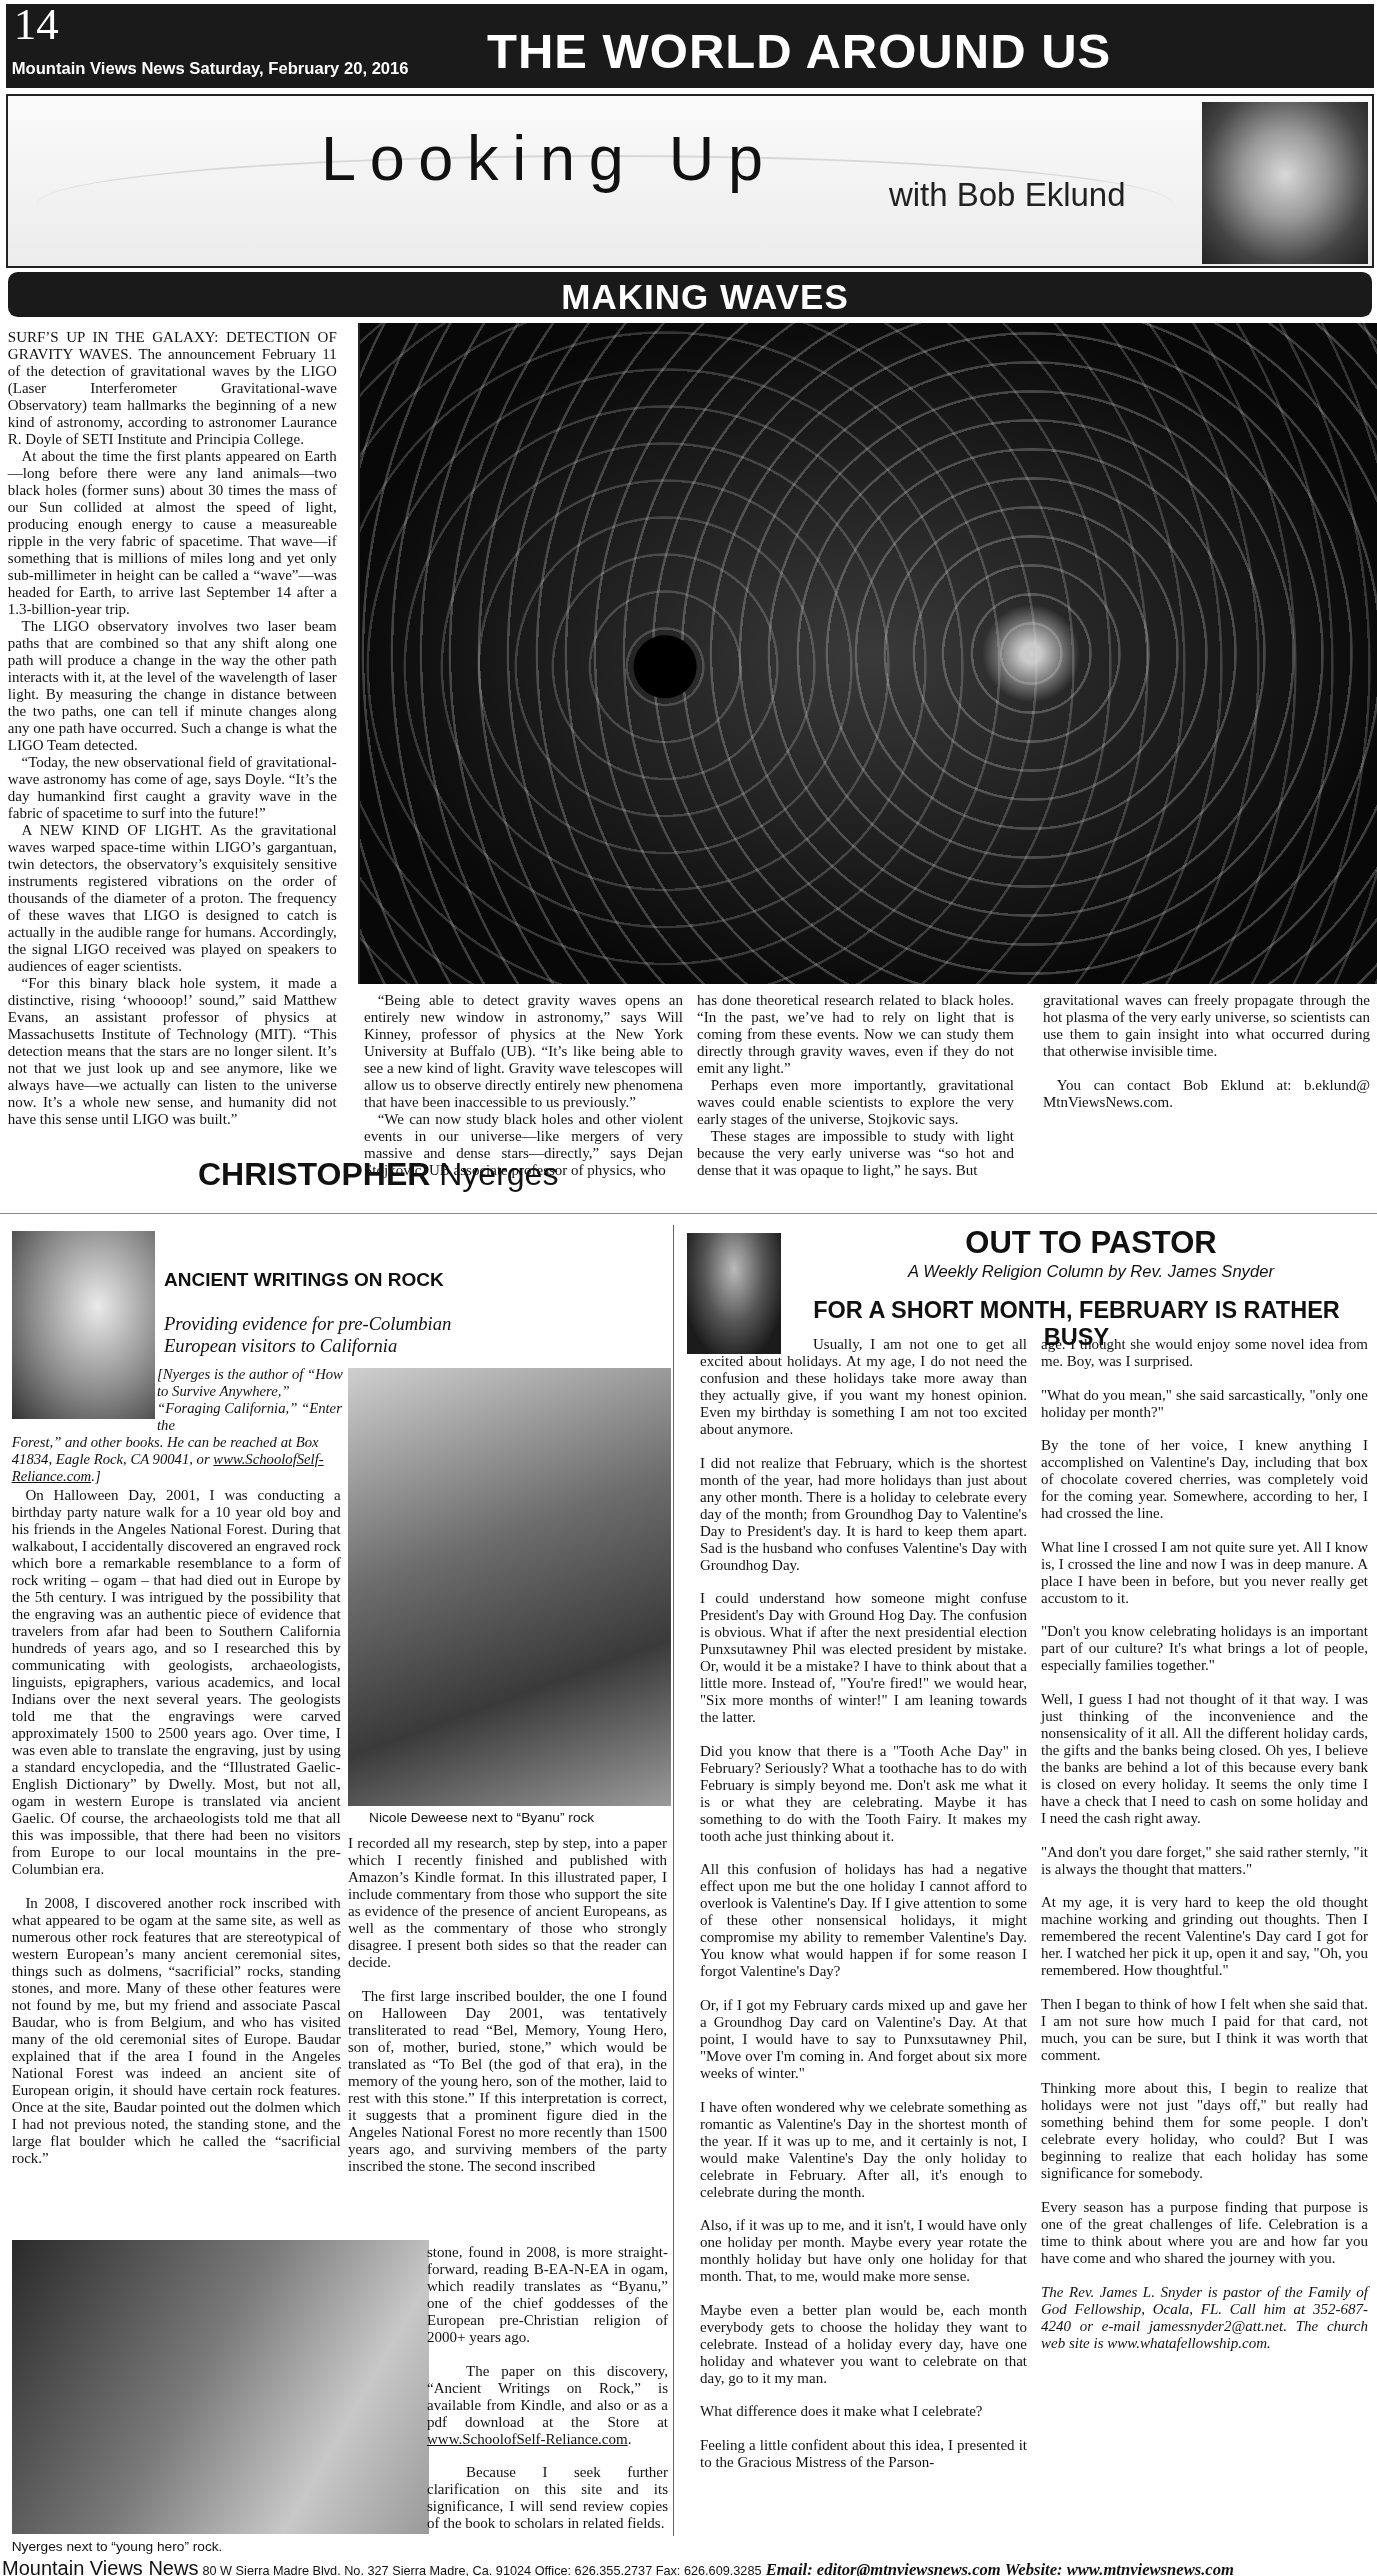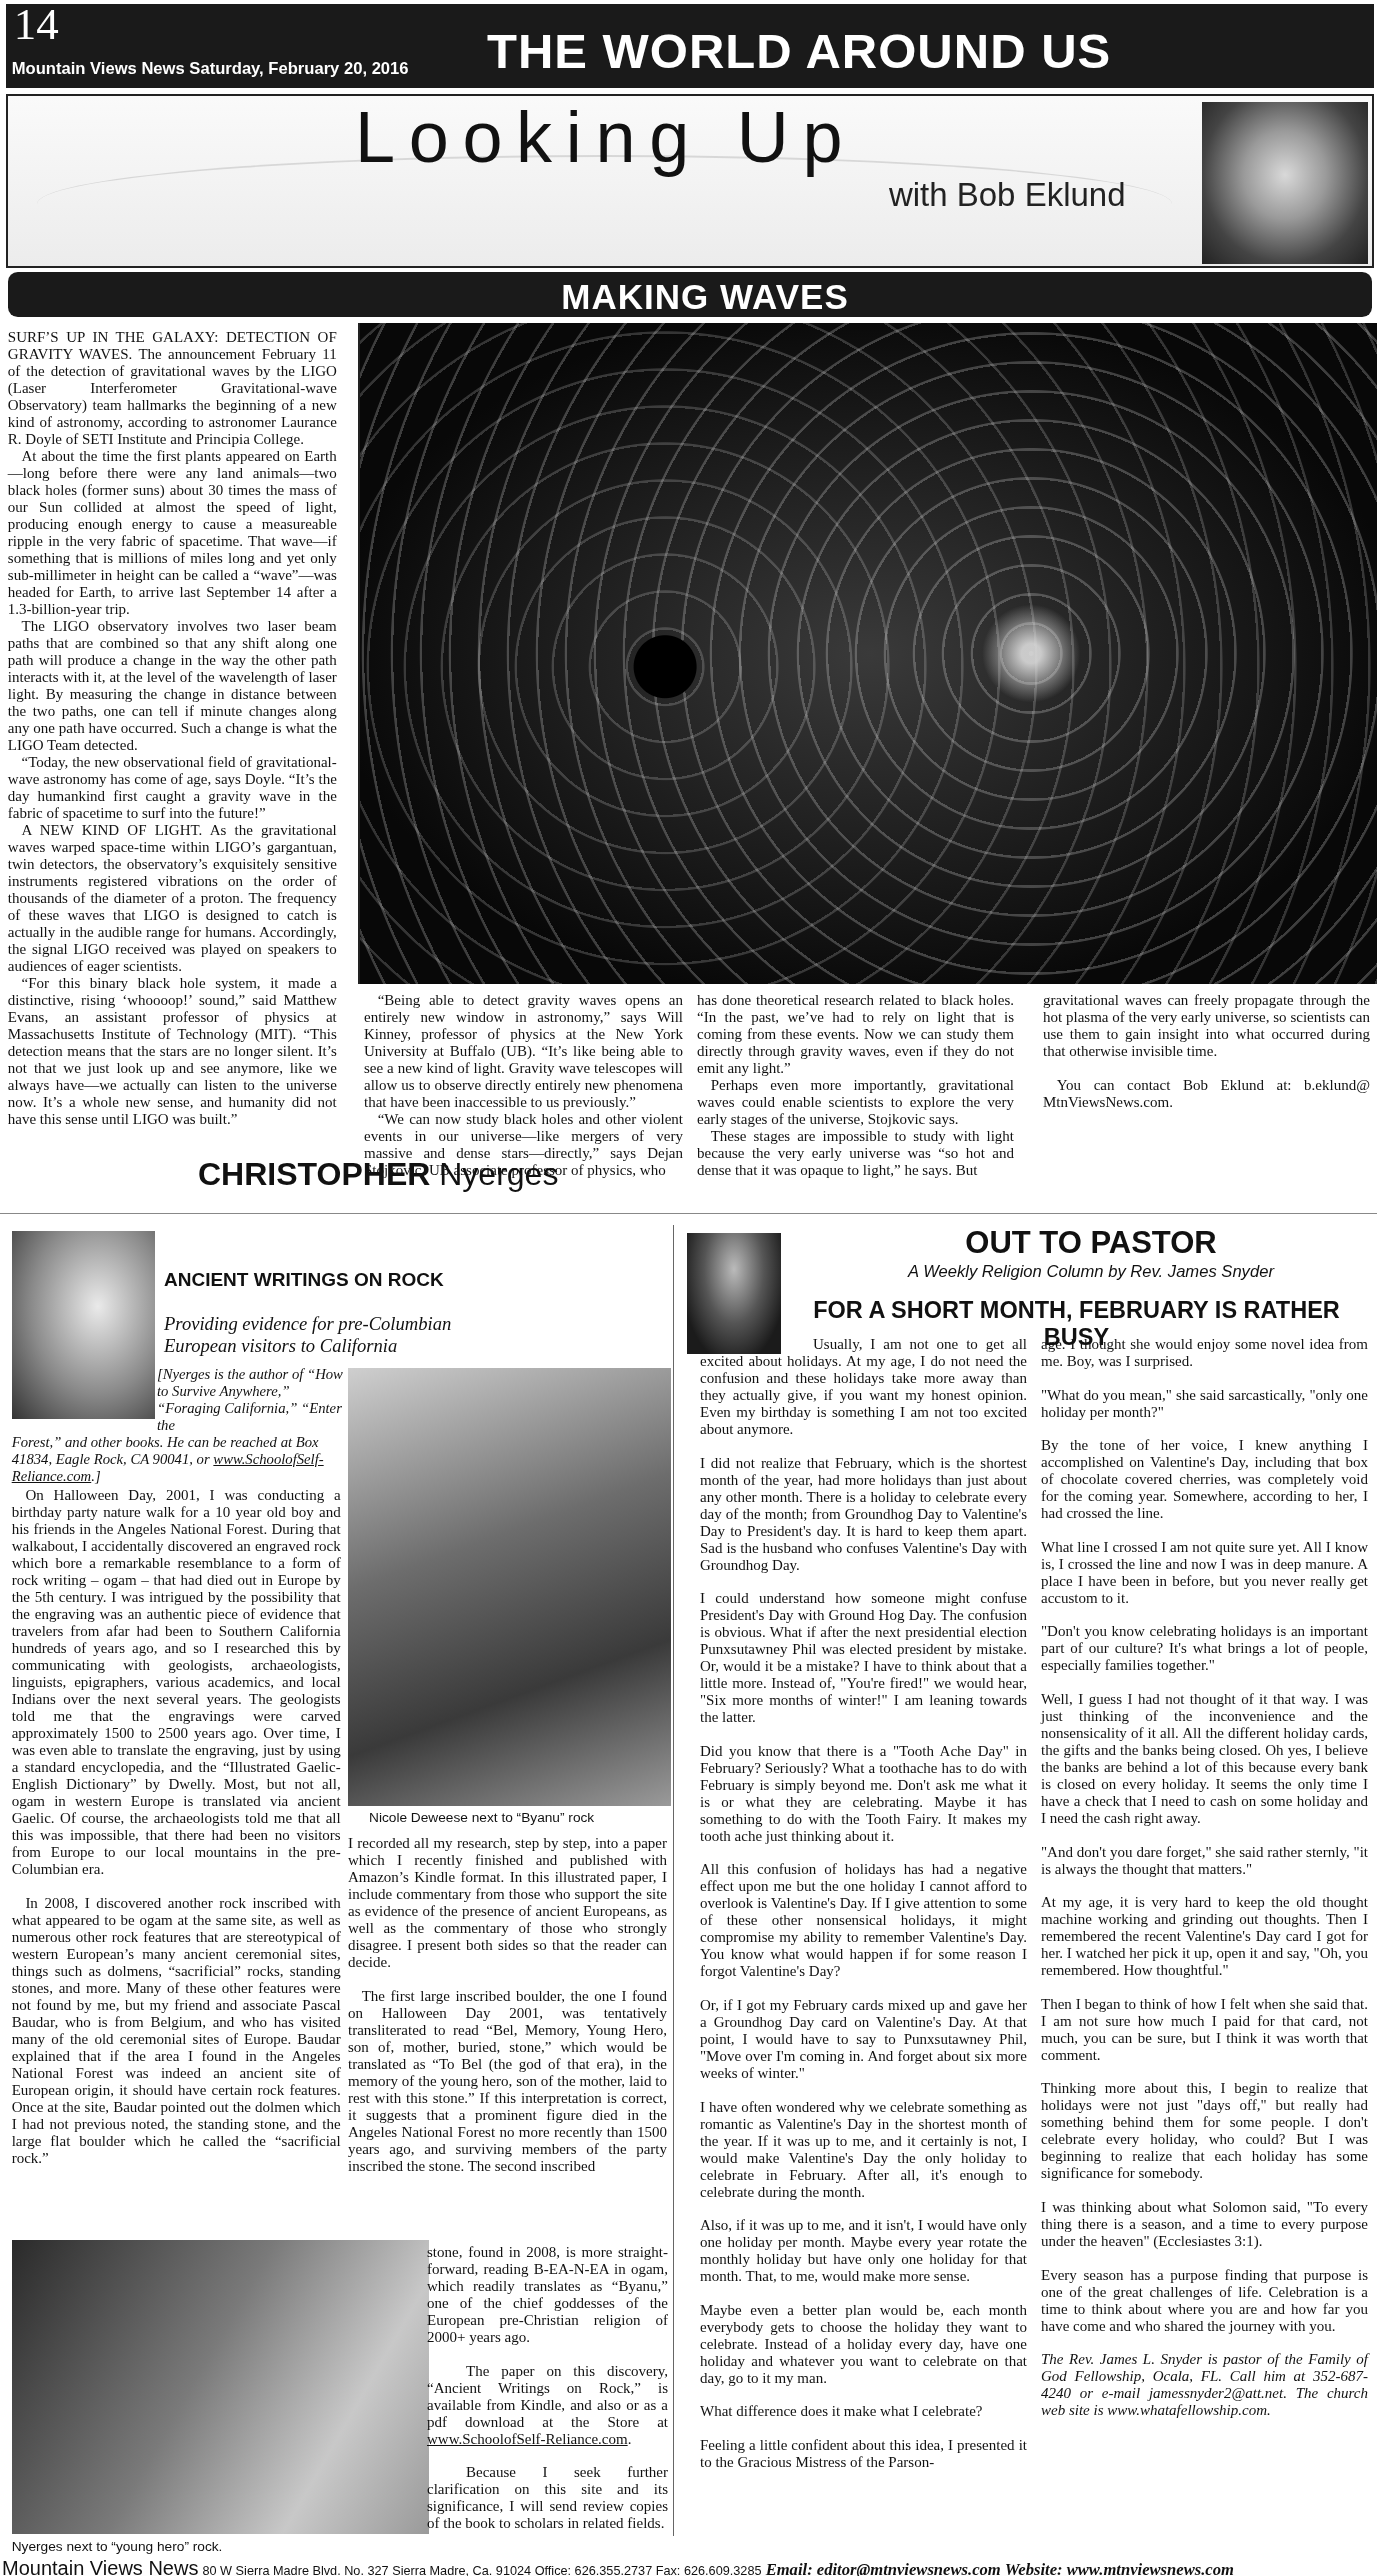--- a/index.html
+++ b/index.html
@@ -7,21 +7,21 @@
   .abs { position: absolute; }
 
   
   .top-bar { left: 5.9px; top: 3.9px; width: 1368px; height: 84px; background: #1a1a1a; }
   .page-num { left: 13.7px; top: 2px; color: #fff; font-size: 45px; font-family: "Liberation Serif", serif; line-height: 1; }
   .dateline { left: 11.7px; top: 59px; color: #fff; font-size: 16.6px; font-weight: bold; font-family: "Liberation Sans", sans-serif; }
   .section-title { left: 487px; top: 27px; color: #fff; font-size: 49px; font-weight: bold; font-family: "Liberation Sans", sans-serif; letter-spacing: 1px; line-height: 1; }
 
   
   .banner { left: 5.9px; top: 94px; width: 1368px; height: 174px; border: 2.9px solid #222; background: linear-gradient(#fafafa, #ececec); overflow: hidden; }
-  .banner-title { left: 313px; top: 0; font-size: 72px; font-family: "Liberation Sans", sans-serif; letter-spacing: 13.7px; color: #111; font-weight: normal; margin-left: 34px; }
+  .banner-title { left: 313px; top: 26px; font-size: 63px; font-family: "Liberation Sans", sans-serif; letter-spacing: 13.7px; color: #111; font-weight: normal; }
   .banner-byline { left: 881px; top: 80px; font-size: 33px; font-family: "Liberation Sans", sans-serif; color: #222; }
   .banner-photo { left: 1194px; top: 5.9px; width: 166px; height: 162px; background: radial-gradient(ellipse at 50% 45%, #d9d9d9 0%, #9a9a9a 35%, #444 70%, #222 100%); }
   .banner-wave { left: 29px; top: 59px; width: 1135px; height: 98px; border-top: 2px solid #bbb; border-radius: 50% 50% 0 0; opacity: .5; }
 
   .headline-bar { left: 7.8px; top: 272px; width: 1364px; height: 45px; background: #1a1a1a; border-radius: 9.8px; }
   .headline-text { left: 0; top: 277px; width: 1378px; text-align: center; color: #fff; font-size: 35px; font-weight: bold; font-family: "Liberation Sans", sans-serif; letter-spacing: 1px; margin-left: 16px; }
 
   
   .col { font-size: 15px; line-height: 17px; text-align: justify; }
   .col p { text-indent: 13.7px; }
@@ -165,21 +165,20 @@
   <p>age. I thought she would enjoy some novel idea from me. Boy, was I surprised.</p>
   <p>"What do you mean," she said sarcastically, "only one holiday per month?"</p>
   <p>By the tone of her voice, I knew anything I accomplished on Valentine's Day, including that box of chocolate covered cherries, was completely void for the coming year. Somewhere, according to her, I had crossed the line.</p>
   <p>What line I crossed I am not quite sure yet. All I know is, I crossed the line and now I was in deep manure. A place I have been in before, but you never really get accustom to it.</p>
   <p>"Don't you know celebrating holidays is an important part of our culture? It's what brings a lot of people, especially families together."</p>
   <p>Well, I guess I had not thought of it that way. I was just thinking of the inconvenience and the nonsensicality of it all. All the different holiday cards, the gifts and the banks being closed. Oh yes, I believe the banks are behind a lot of this because every bank is closed on every holiday. It seems the only time I have a check that I need to cash on some holiday and I need the cash right away.</p>
   <p>"And don't you dare forget," she said rather sternly, "it is always the thought that matters."</p>
   <p>At my age, it is very hard to keep the old thought machine working and grinding out thoughts. Then I remembered the recent Valentine's Day card I got for her. I watched her pick it up, open it and say, "Oh, you remembered. How thoughtful."</p>
   <p>Then I began to think of how I felt when she said that. I am not sure how much I paid for that card, not much, you can be sure, but I think it was worth that comment.</p>
   <p>Thinking more about this, I begin to realize that holidays were not just "days off," but really had something behind them for some people. I don't celebrate every holiday, who could? But I was beginning to realize that each holiday has some significance for somebody.</p>
-  <p>I was thinking about what Solomon said, "To every thing there is a season, and a time to every purpose under the heaven" (Ecclesiastes 3:1).</p>
   <p>Every season has a purpose finding that purpose is one of the great challenges of life. Celebration is a time to think about where you are and how far you have come and who shared the journey with you.</p>
   <p class="otp-sig">The Rev. James L. Snyder is pastor of the Family of God Fellowship, Ocala, FL. Call him at 352-687-4240 or e-mail jamessnyder2@att.net. The church web site is www.whatafellowship.com.</p>
 </div>
 
 <div class="abs footer">
   <span class="pub">Mountain Views News</span>
   <span class="addr">80 W Sierra Madre Blvd. No. 327 Sierra Madre, Ca. 91024  Office: 626.355.2737  Fax: 626.609.3285</span>
   <span class="contact">Email: editor@mtnviewsnews.com</span>
   <span class="contact">Website: www.mtnviewsnews.com</span>
 </div>

